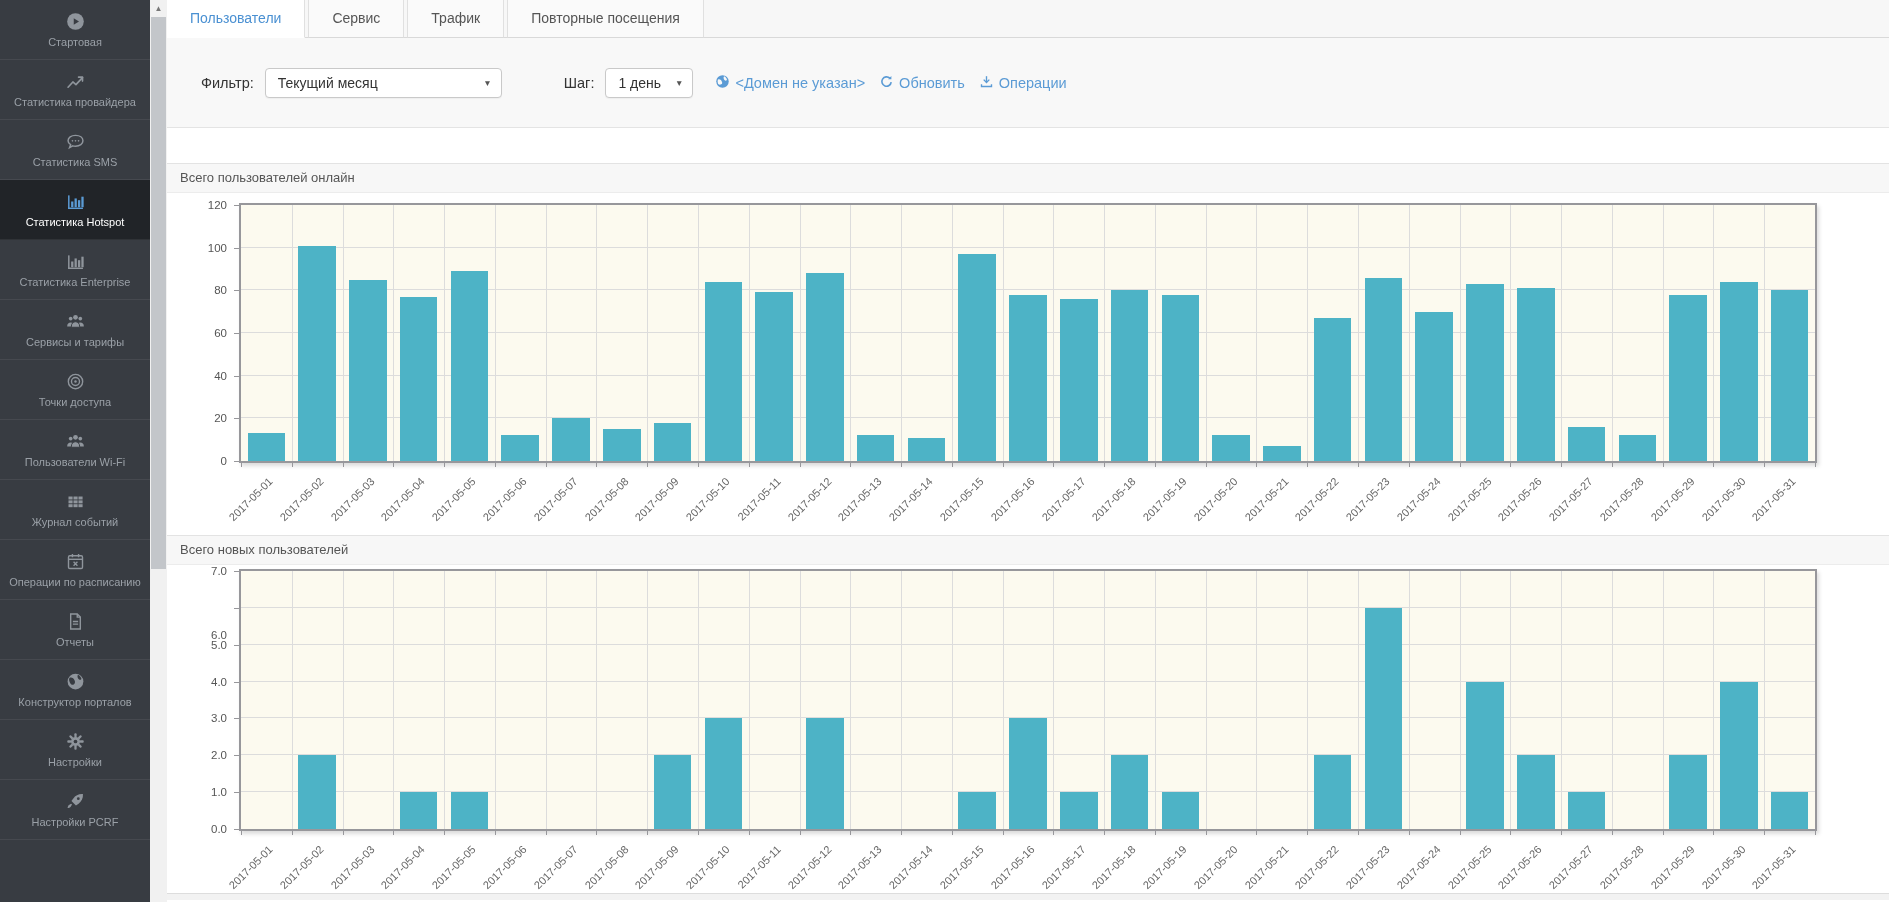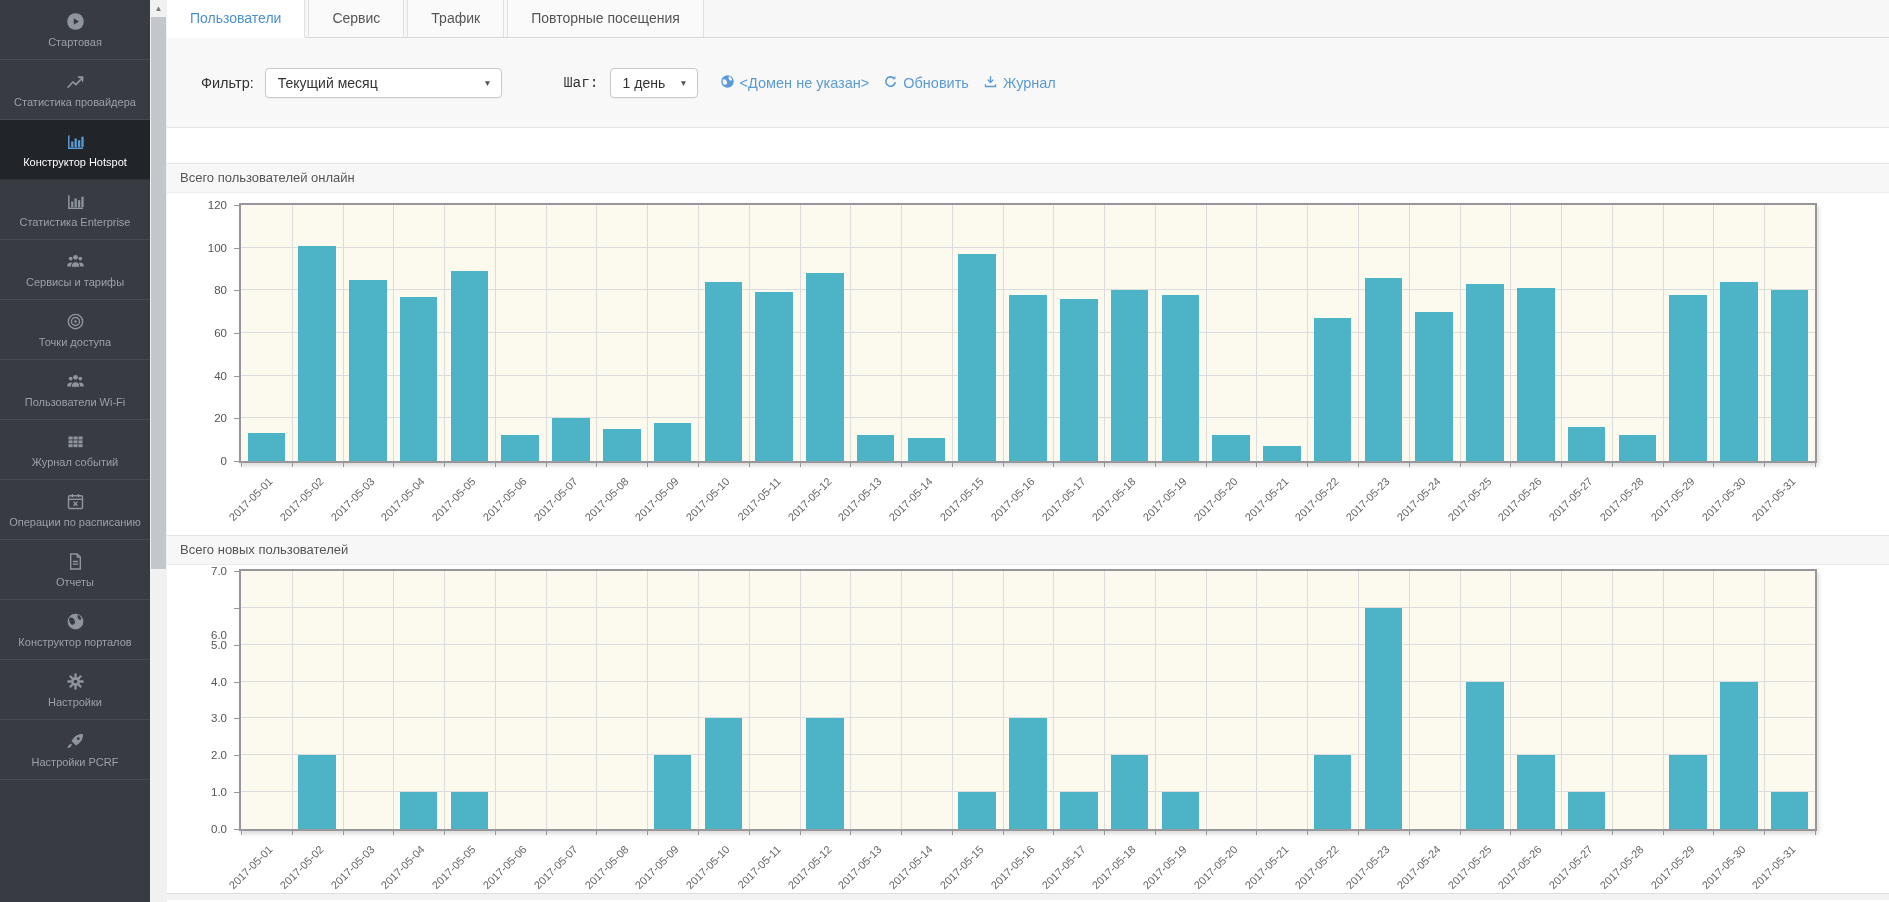--- a/index.html
+++ b/index.html
@@ -28,21 +28,21 @@
   .tabbar{display:flex;background:#f7f7f7;border-bottom:1px solid #d9d9d9;height:38px;box-sizing:border-box;flex:none;}
   .tab{box-sizing:border-box;padding:0 23px;line-height:36px;font-size:14px;color:#555;background:#fafafa;
        border-left:1px solid #e0e0e0;border-right:1px solid #e0e0e0;border-bottom:1px solid #d9d9d9;
        margin-right:3px;margin-bottom:-1px;cursor:pointer;white-space:nowrap;}
   .tab:first-child{border-left:none;}
   .tab.active{background:#fff;color:#4a90d2;border-bottom-color:#fff;}
 
   .filterbar{height:90px;flex:none;background:#f8f8f8;border-bottom:1px solid #e4e4e4;
              display:flex;align-items:center;padding-left:34px;box-sizing:border-box;}
   .flabel{font-size:14.5px;color:#333;margin-right:11px;}
-  .steplabel{margin-left:62px;font-family:Liberation Mono, monospace;}
+  .steplabel{margin-left:62px;}
   .selectbox{height:30px;background:#fff;border:1px solid #c9c9c9;border-radius:4px;box-sizing:border-box;
              display:flex;align-items:center;justify-content:space-between;padding:0 9px 0 12px;
              font-size:14px;color:#333;cursor:pointer;box-shadow:0 1px 1px rgba(0,0,0,.04);}
   .selectbox .caret{font-size:8.5px;color:#555;margin-left:10px;}
   #filter-select{width:237px;}
   #step-select{width:88px;margin-right:8px;}
   .toollink{display:inline-flex;align-items:center;gap:5px;color:#5b9bd5;font-size:14.5px;margin-left:14px;
             cursor:pointer;text-decoration:none;white-space:nowrap;}
   .toollink svg{width:15px;height:15px;flex:none;}
 
@@ -86,32 +86,43 @@
       </div>
       <div class="side-item">
         <span>
           <svg viewBox="0 0 24 24" fill="none" stroke="currentColor" stroke-width="1.9" stroke-linecap="round" stroke-linejoin="round">
             <path d="M3.5 18.5 9 12.5l3.5 3 7.5-8"></path>
             <path d="M15.5 7h4.5v4.5"></path>
           </svg>
         </span>
         <span class="lbl">Статистика провайдера</span>
       </div>
+      <div class="side-item">
+        <span>
+          <svg viewBox="0 0 24 24" fill="none" stroke="currentColor" stroke-width="1.7">
+            <path d="M12 5c-5 0-8.5 2.6-8.5 6 0 1.9 1.1 3.5 2.9 4.6L5.2 19l3.6-2a12 12 0 0 0 3.2.4c5 0 8.5-2.8 8.5-6.2C20.5 7.6 17 5 12 5z"></path>
+            <circle cx="8.5" cy="11.2" r=".95" fill="currentColor" stroke="none"></circle>
+            <circle cx="12" cy="11.2" r=".95" fill="currentColor" stroke="none"></circle>
+            <circle cx="15.5" cy="11.2" r=".95" fill="currentColor" stroke="none"></circle>
+          </svg>
+        </span>
+        <span class="lbl">Статистика SMS</span>
+      </div>
       <div class="side-item active">
         <span>
           <svg viewBox="0 0 24 24" fill="currentColor">
             <rect x="3.5" y="5" width="1.7" height="15.5"></rect>
             <rect x="3.5" y="18.9" width="17" height="1.7"></rect>
             <rect x="7" y="12" width="2.6" height="6.5"></rect>
             <rect x="10.9" y="8.5" width="2.6" height="10"></rect>
             <rect x="14.8" y="10.5" width="2.6" height="8"></rect>
             <rect x="18.7" y="6.5" width="2.6" height="12"></rect>
           </svg>
         </span>
-        <span class="lbl">Конструктор Hotspot</span>
+        <span class="lbl">Статистика Hotspot</span>
       </div>
       <div class="side-item">
         <span>
           <svg viewBox="0 0 24 24" fill="currentColor">
             <rect x="3.5" y="5" width="1.7" height="15.5"></rect>
             <rect x="3.5" y="18.9" width="17" height="1.7"></rect>
             <rect x="7" y="12" width="2.6" height="6.5"></rect>
             <rect x="10.9" y="8.5" width="2.6" height="10"></rect>
             <rect x="14.8" y="10.5" width="2.6" height="8"></rect>
             <rect x="18.7" y="6.5" width="2.6" height="12"></rect>
@@ -273,21 +284,21 @@
               <path d="M19.8 3.2v5.2h-5.2z" fill="currentColor" stroke="none"></path>
             </svg></span>
         <span>Обновить</span>
       </a>
       <a class="toollink">
         <span><svg viewBox="0 0 24 24" fill="none" stroke="currentColor" stroke-width="2.2">
               <path d="M12 3.5V13"></path>
               <path d="M7.5 9 12 13.5 16.5 9"></path>
               <path d="M4 16.5V20h16v-3.5"></path>
             </svg></span>
-        <span>Журнал</span>
+        <span>Операции</span>
       </a>
     </section>
 
     <section class="panel" id="chart-0">
       <div class="panel-h">Всего пользователей онлайн</div>
       <div class="chart-body">
           <div class="plot">
             <div class="gl-v" style="left: 3.22581%;"></div>
             <div class="gl-v" style="left: 6.45161%;"></div>
             <div class="gl-v" style="left: 9.67742%;"></div>

